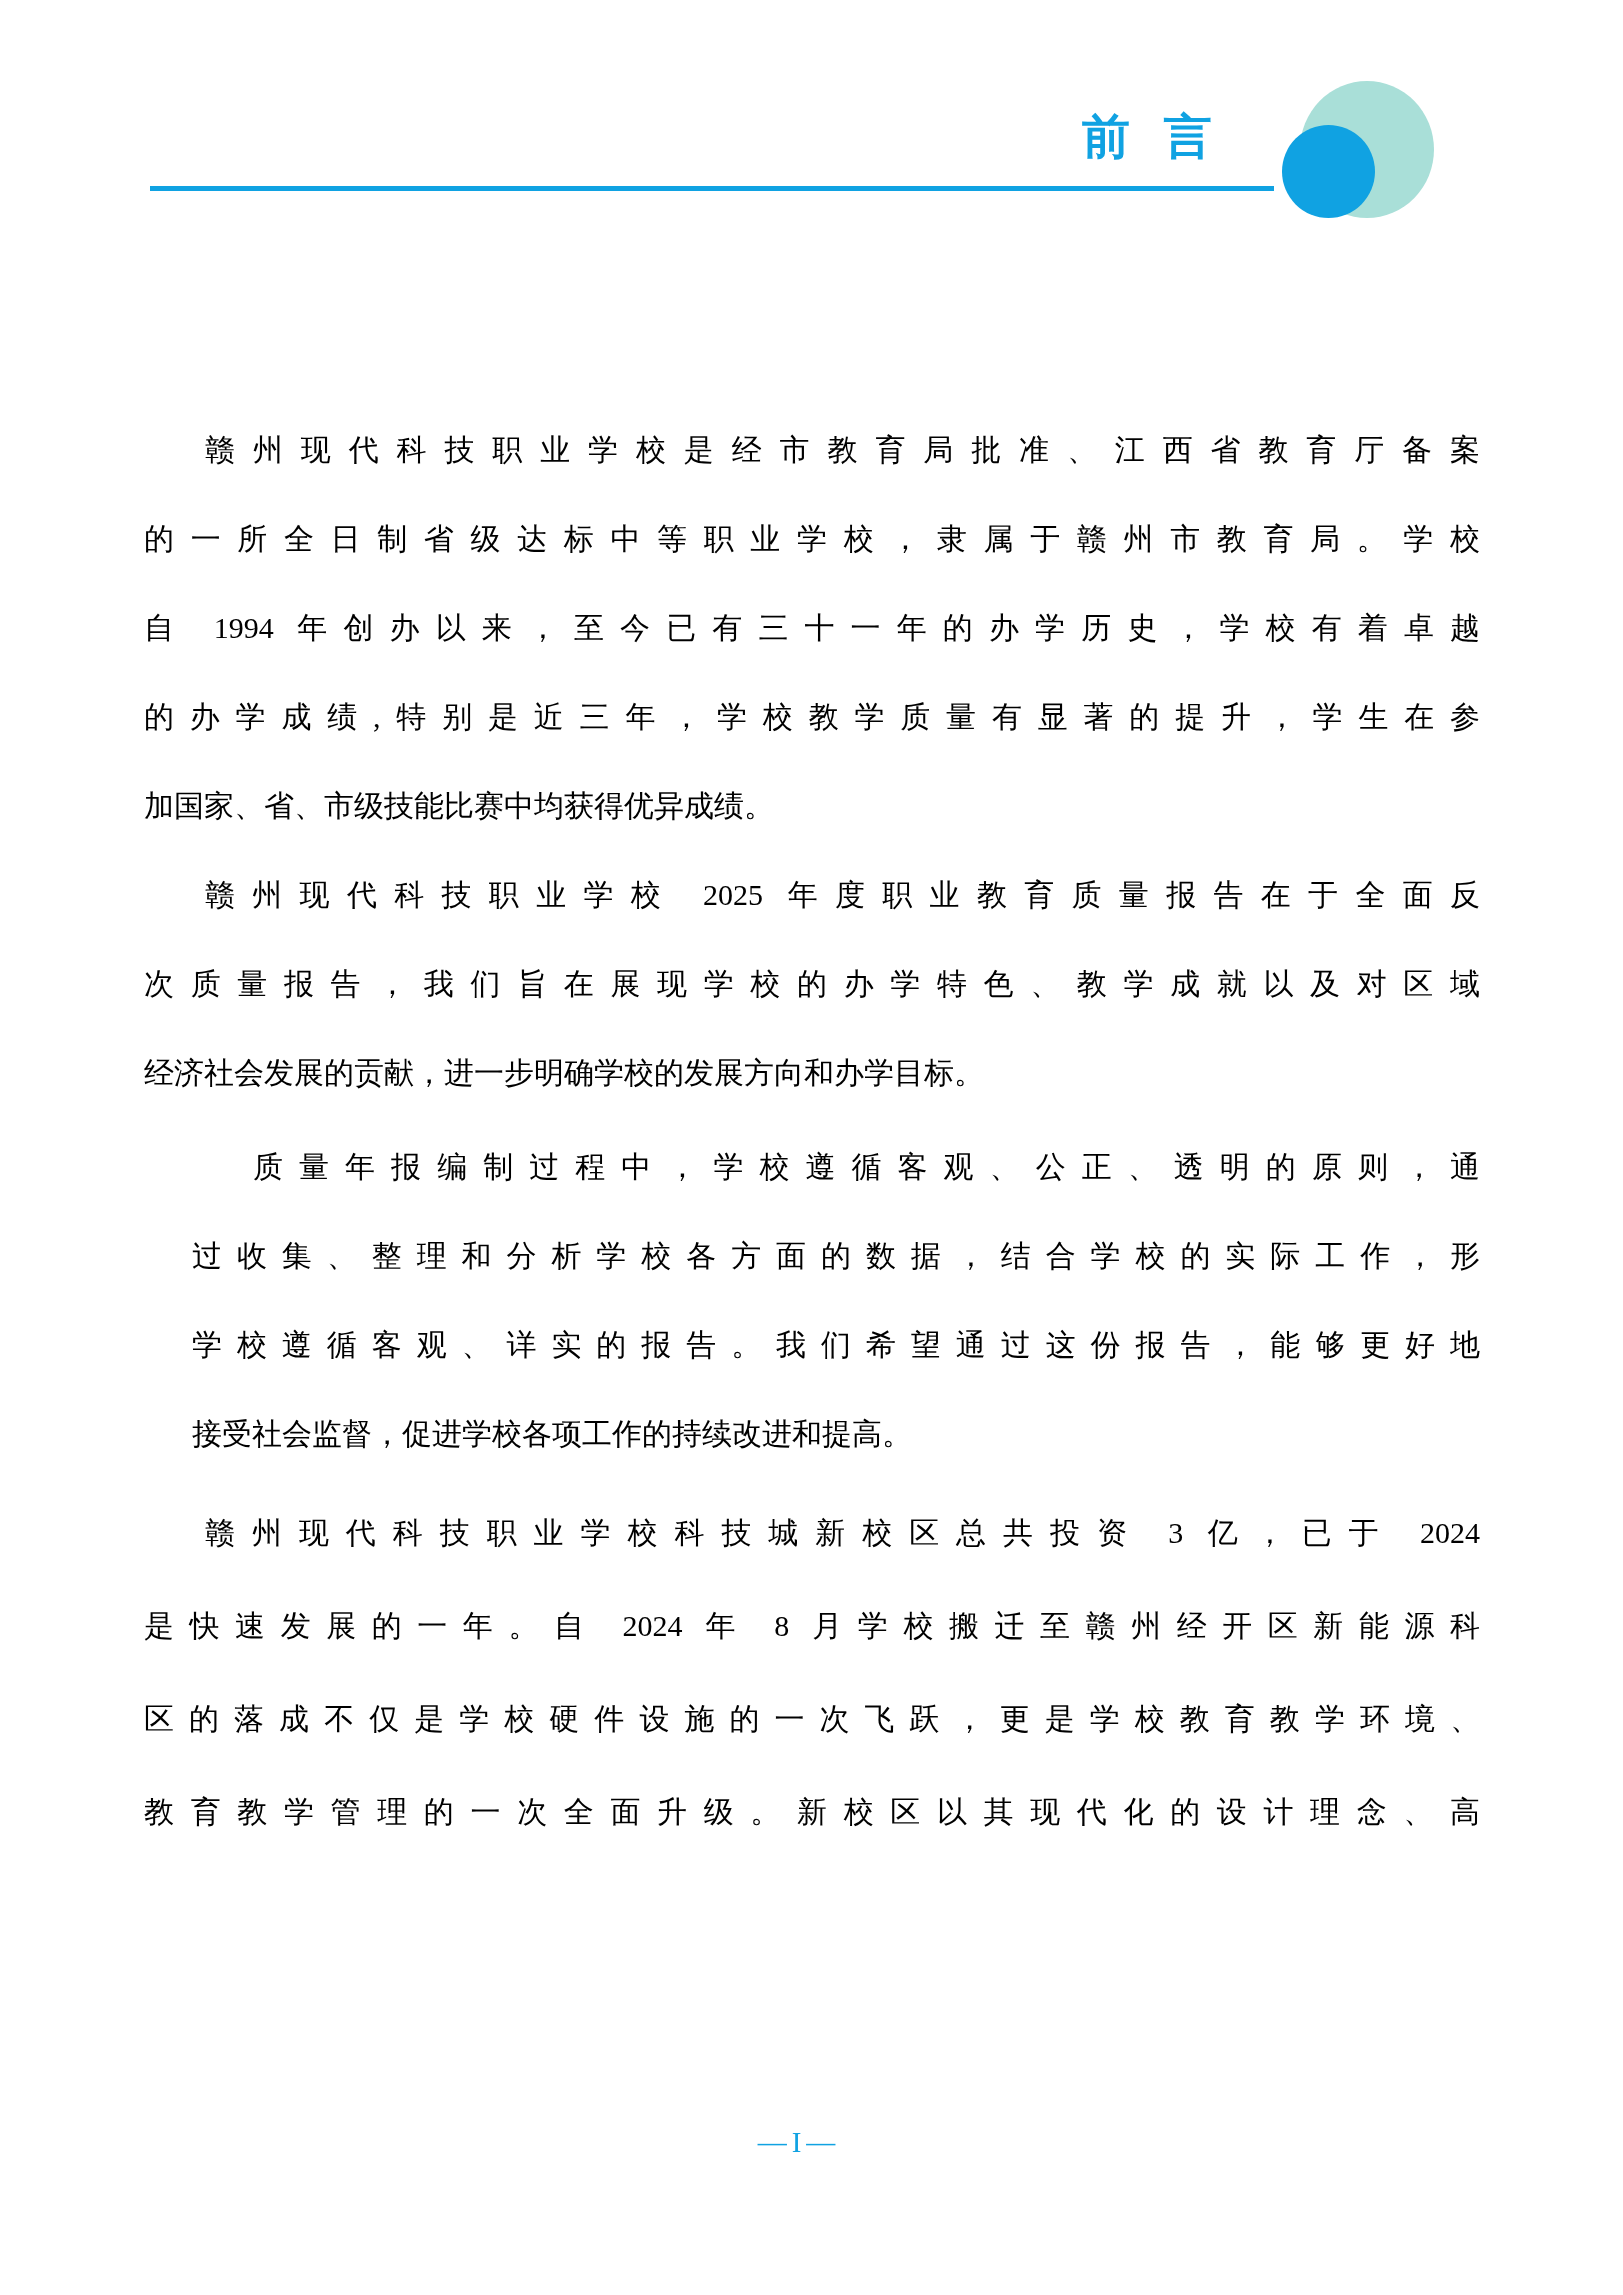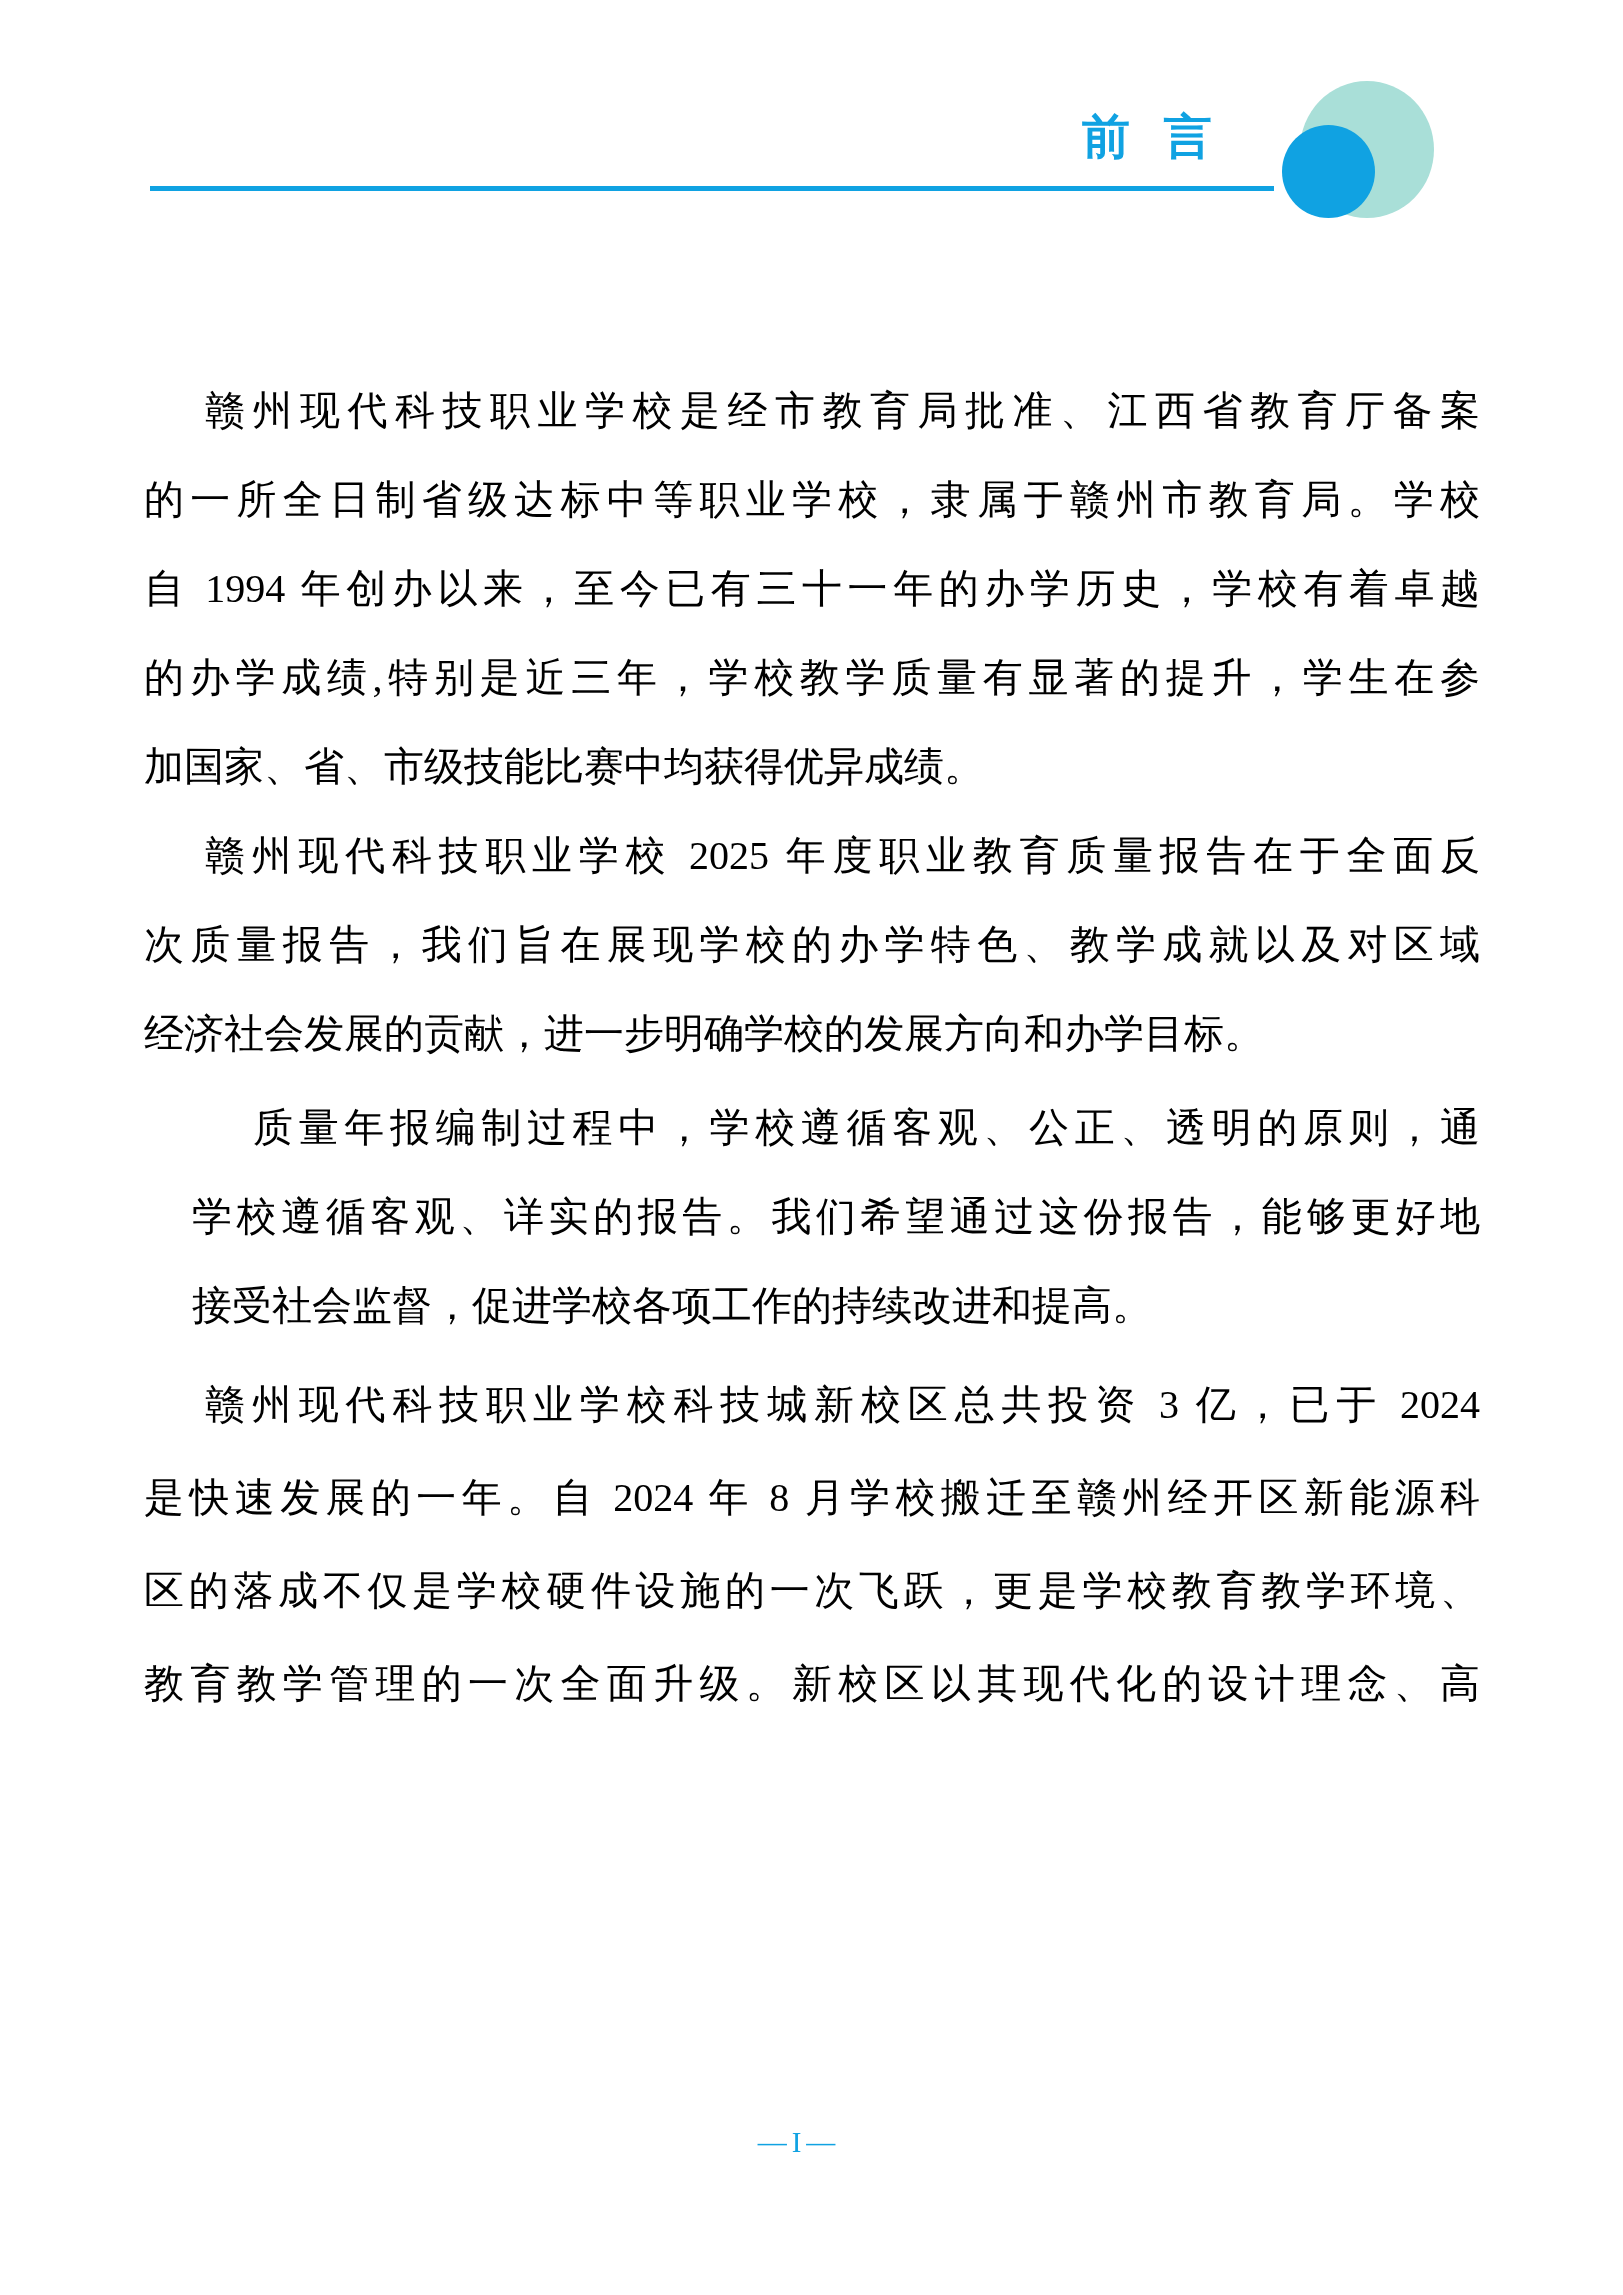--- a/index.html
+++ b/index.html
@@ -50,23 +50,23 @@
   .circle.blue {
     left: 1282px; top: 125px;
     width: 93px; height: 93px;
     background: var(--accent);
     z-index: 4;
   }
   
   .doc-body {
     position: absolute;
     left: 144px;
-    top: 366px;
+    top: 405px;
     width: 1336px;
-    font-size: 40px;
+    font-size: 30px;
   }
   .para { margin: 0; }
   .para.gap-small { margin-top: 5px; margin-left: 48px; }
   .para.gap-mid   { margin-top: 7.6px; }
   .line {
     height: 89px;
     line-height: 89px;
     text-align: justify;
     text-align-last: justify;
   }
@@ -110,20 +110,21 @@
         <div class="line">的办学成绩,特别是近三年，学校教学质量有显著的提升，学生在参</div>
         <div class="line tail">加国家、省、市级技能比赛中均获得优异成绩。</div>
       </div>
       <div class="para">
         <div class="line indent">赣州现代科技职业学校 2025 年度职业教育质量报告在于全面反</div>
         <div class="line">次质量报告，我们旨在展现学校的办学特色、教学成就以及对区域</div>
         <div class="line tail">经济社会发展的贡献，进一步明确学校的发展方向和办学目标。</div>
       </div>
       <div class="para gap-small">
         <div class="line indent">质量年报编制过程中，学校遵循客观、公正、透明的原则，通</div>
+        <div class="line">过收集、整理和分析学校各方面的数据，结合学校的实际工作，形</div>
         <div class="line">学校遵循客观、详实的报告。我们希望通过这份报告，能够更好地</div>
         <div class="line tail">接受社会监督，促进学校各项工作的持续改进和提高。</div>
       </div>
       <div class="para gap-mid wide-leading">
         <div class="line indent">赣州现代科技职业学校科技城新校区总共投资 3 亿，已于 2024</div>
         <div class="line">是快速发展的一年。自 2024 年 8 月学校搬迁至赣州经开区新能源科</div>
         <div class="line">区的落成不仅是学校硬件设施的一次飞跃，更是学校教育教学环境、</div>
         <div class="line">教育教学管理的一次全面升级。新校区以其现代化的设计理念、高</div>
       </div>
     </div>

